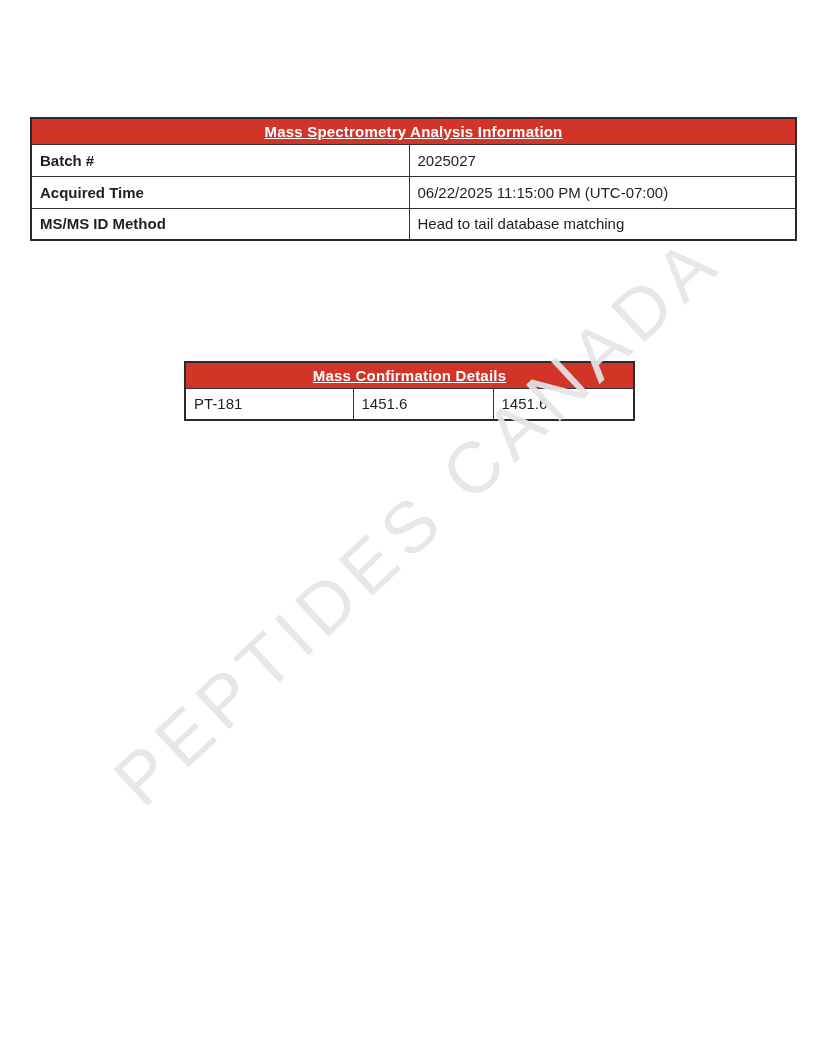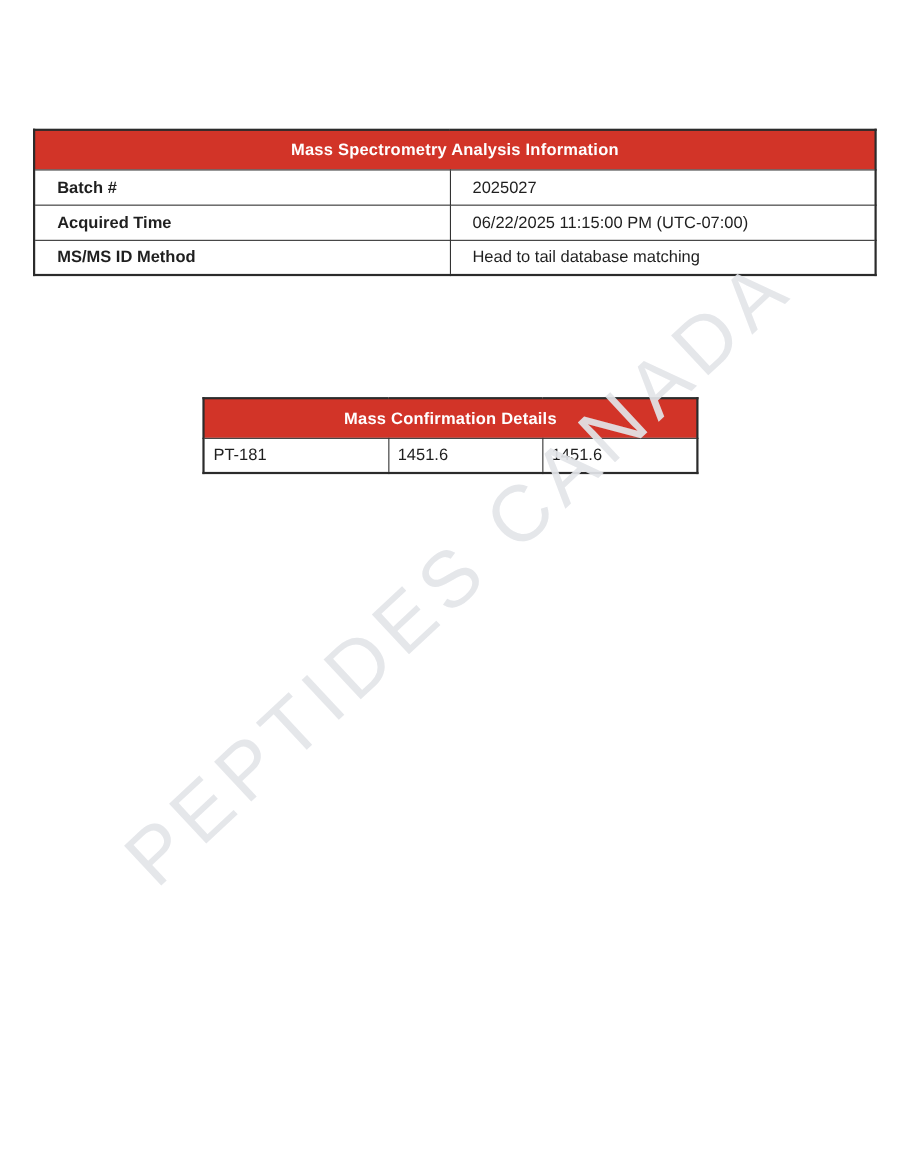--- a/index.html
+++ b/index.html
@@ -28,28 +28,29 @@
     font-size: 15px;
     vertical-align: middle;
   }
   table.report { border: 2px solid #2b2b2b; }
 
   .red-title {
     background: #d23428;
     color: #ffffff;
     font-weight: bold;
     text-align: center;
-    height: 36px;
+    height: 26px;
     font-size: 15px;
     letter-spacing: 0.2px;
+    text-decoration: underline;
   }
 
   
   #ms-table { left: 30px; top: 117px; width: 765px; }
-  #ms-table td { height: 32px; padding: 0 20px; }
+  #ms-table td { height: 32px; padding: 0 8px; }
   #ms-table td.label { font-weight: bold; }
 
   
   #conf-table { left: 184px; top: 361px; width: 449px; }
   #conf-table th.col-head {
     height: 32px; padding: 0 8px;
     text-align: left; font-weight: bold;
     background: #ffffff;
   }
   #conf-table td { height: 32px; padding: 0 8px; }

